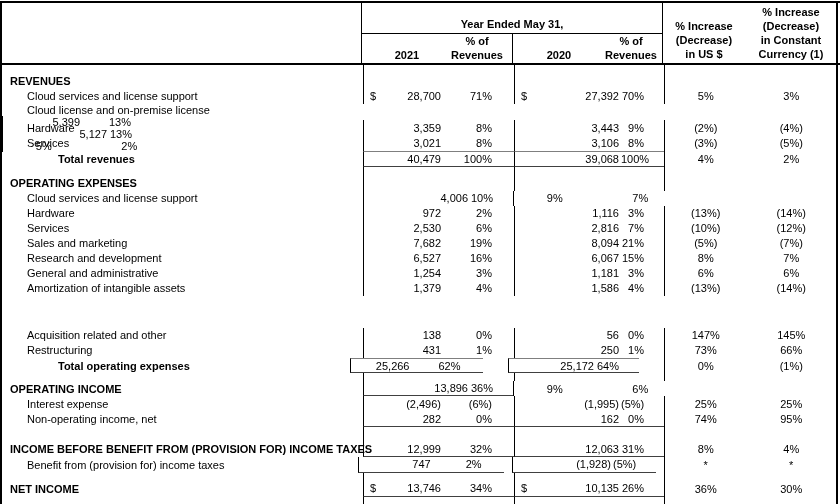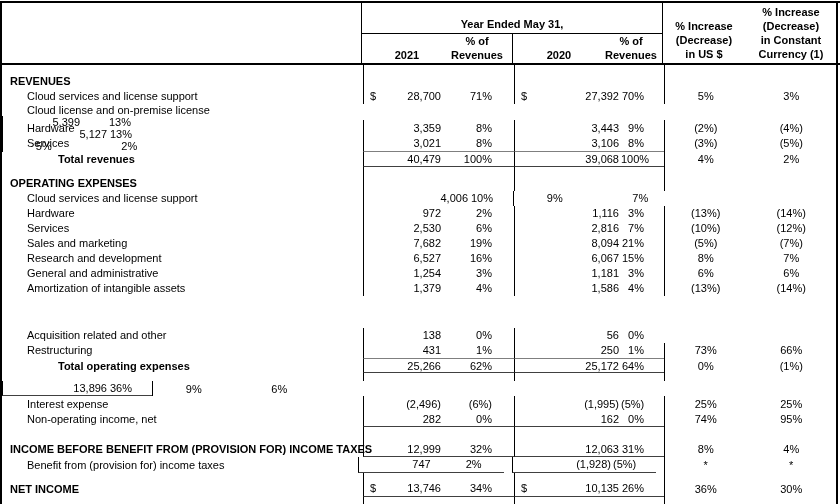--- a/index.html
+++ b/index.html
@@ -354,39 +354,43 @@
         <div class="g g21">
           <div class="d"></div>
           <div class="v">138</div>
           <div class="p21">0%</div>
         </div>
         <div class="g g20">
           <div class="d"></div>
           <div class="v">56</div>
           <div class="p20">0%</div>
         </div>
+        <div class="gp">
+          <div class="us">147%</div>
+          <div class="cc">145%</div>
+        </div>
       </div>
       <div class="row" style="height: 16.36px;">
         <div class="lab i1">Restructuring</div>
         <div class="g g21">
           <div class="d"></div>
           <div class="v">431</div>
           <div class="p21">1%</div>
         </div>
         <div class="g g20">
           <div class="d"></div>
           <div class="v">250</div>
           <div class="p20">1%</div>
         </div>
         <div class="gp">
           <div class="us">73%</div>
           <div class="cc">66%</div>
         </div>
       </div>
-      <div class="row lt lb" style="height: 17px;">
+      <div class="row lt lb" style="height: 17px; gap: 25px;">
         <div class="lab i2 b">Total operating expenses</div>
         <div class="g g21">
           <div class="d"></div>
           <div class="v">25,266</div>
           <div class="p21">62%</div>
         </div>
         <div class="g g20">
           <div class="d"></div>
           <div class="v">25,172</div>
           <div class="p20">64%</div>
@@ -407,20 +411,21 @@
           <div class="d"></div>
           <div class="v"></div>
           <div class="p20"></div>
         </div>
         <div class="gp">
           <div class="us"></div>
           <div class="cc"></div>
         </div>
       </div>
       <div class="row lb" style="height: 17px;">
+        <div class="lab b">OPERATING INCOME</div>
         <div class="g g20">
           <div class="d"></div>
           <div class="v">13,896</div>
           <div class="p20">36%</div>
         </div>
         <div class="gp">
           <div class="us">9%</div>
           <div class="cc">6%</div>
         </div>
       </div>

